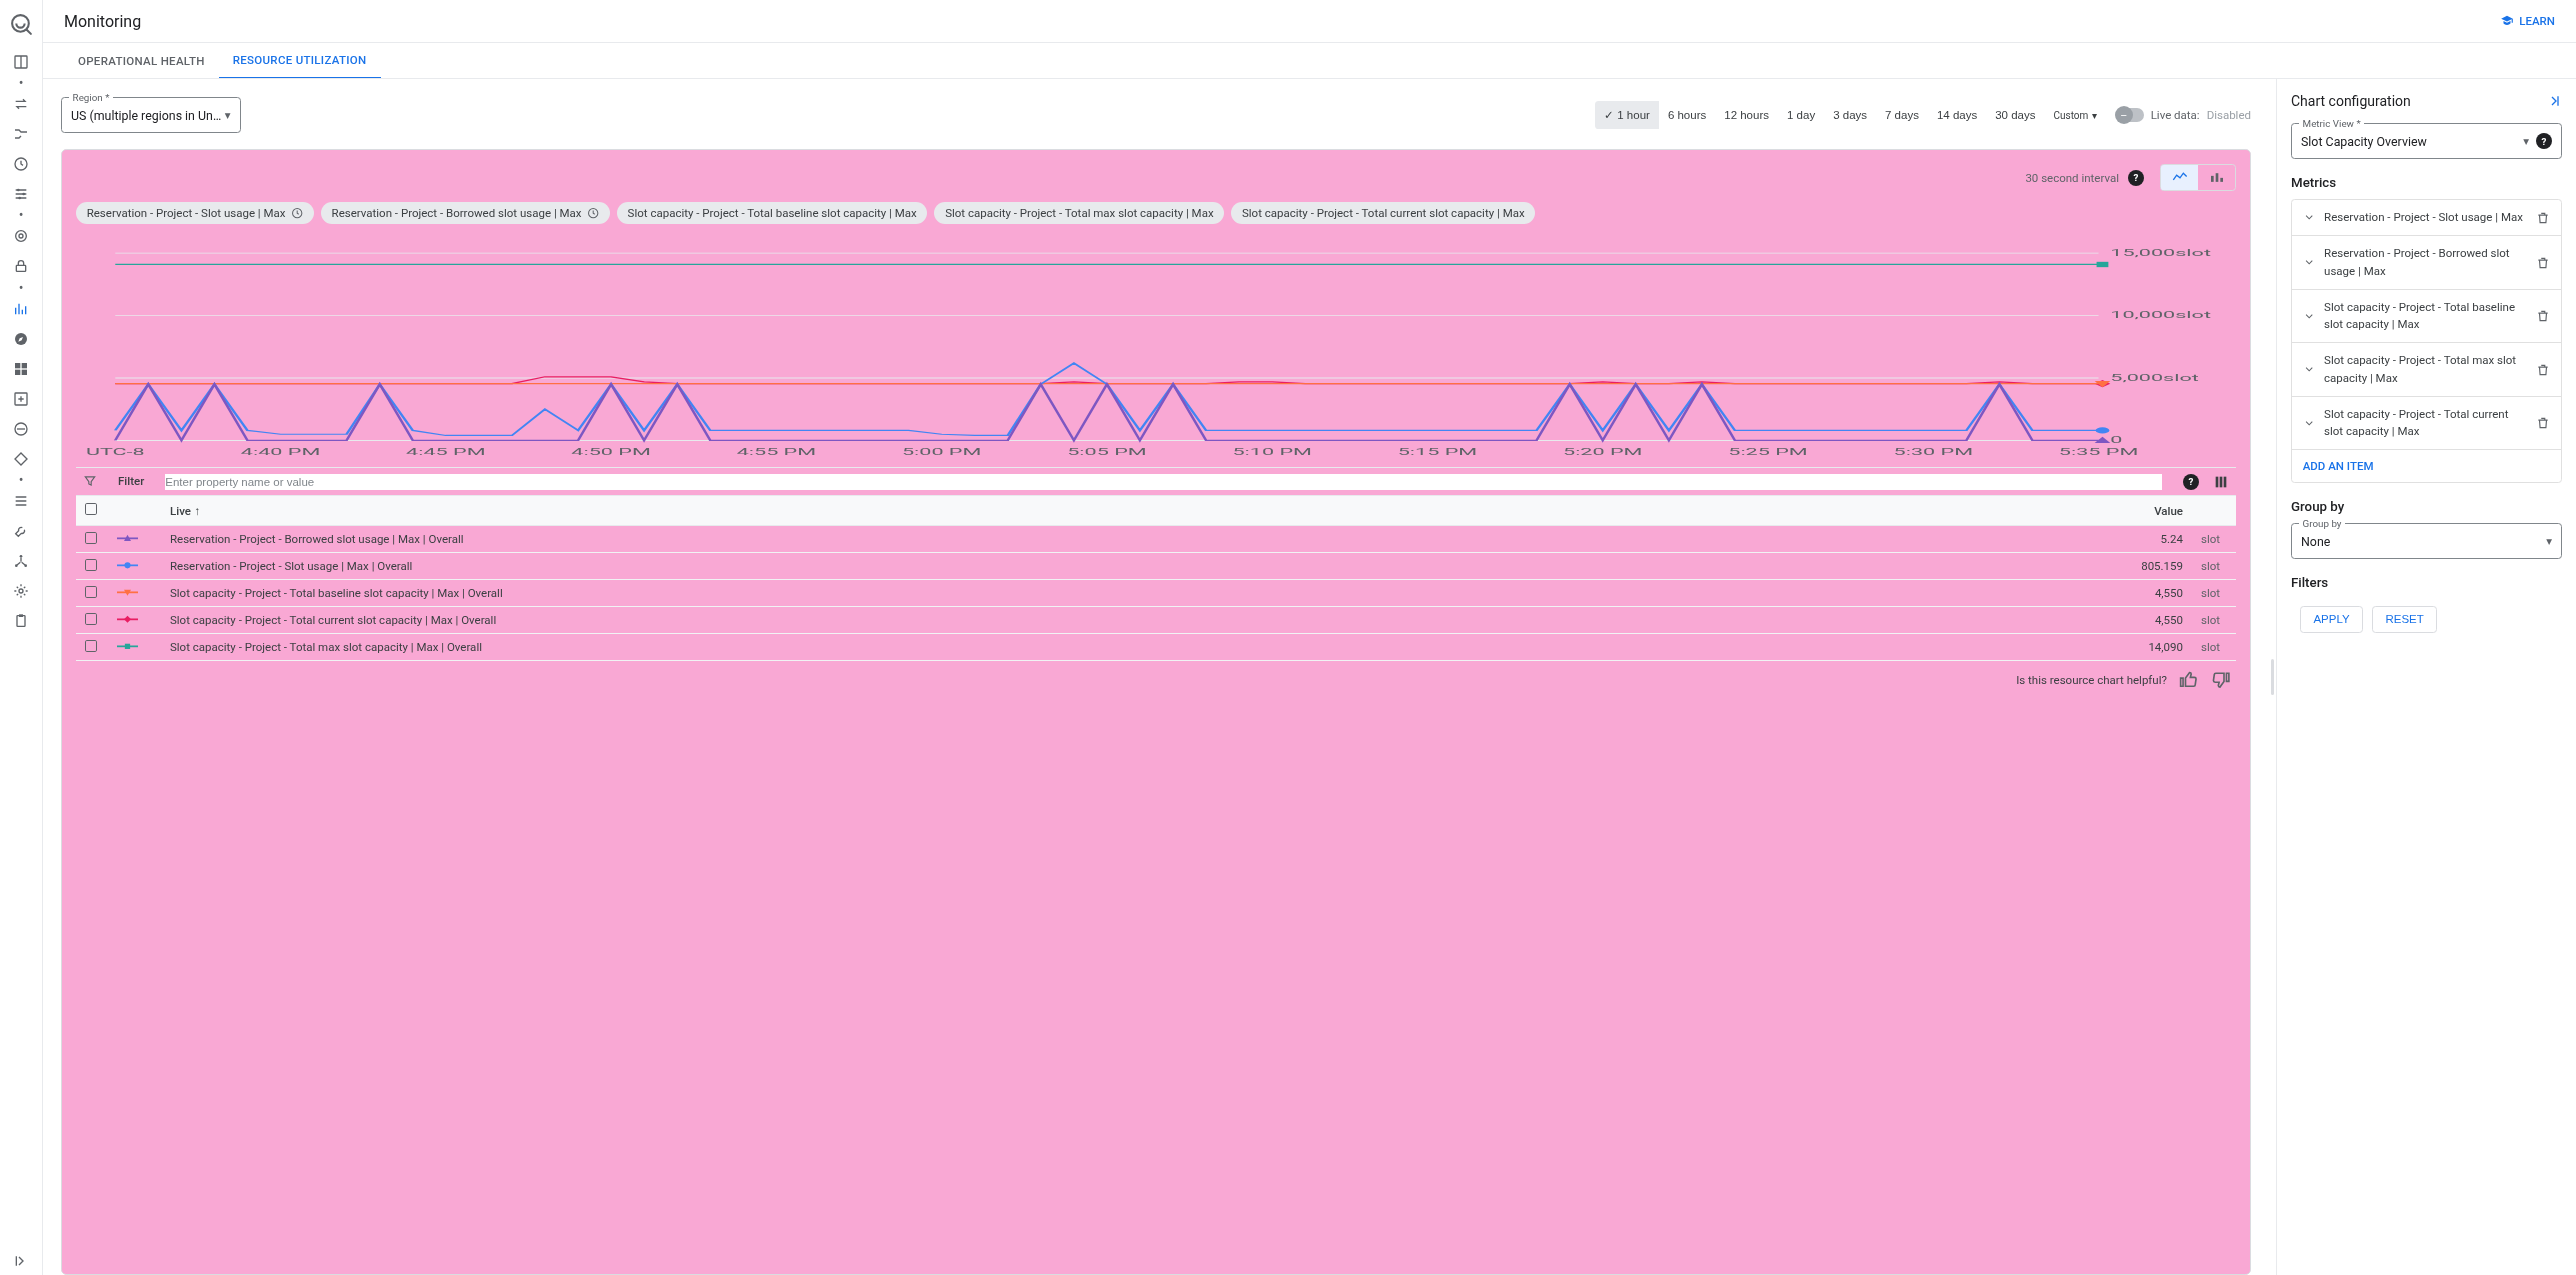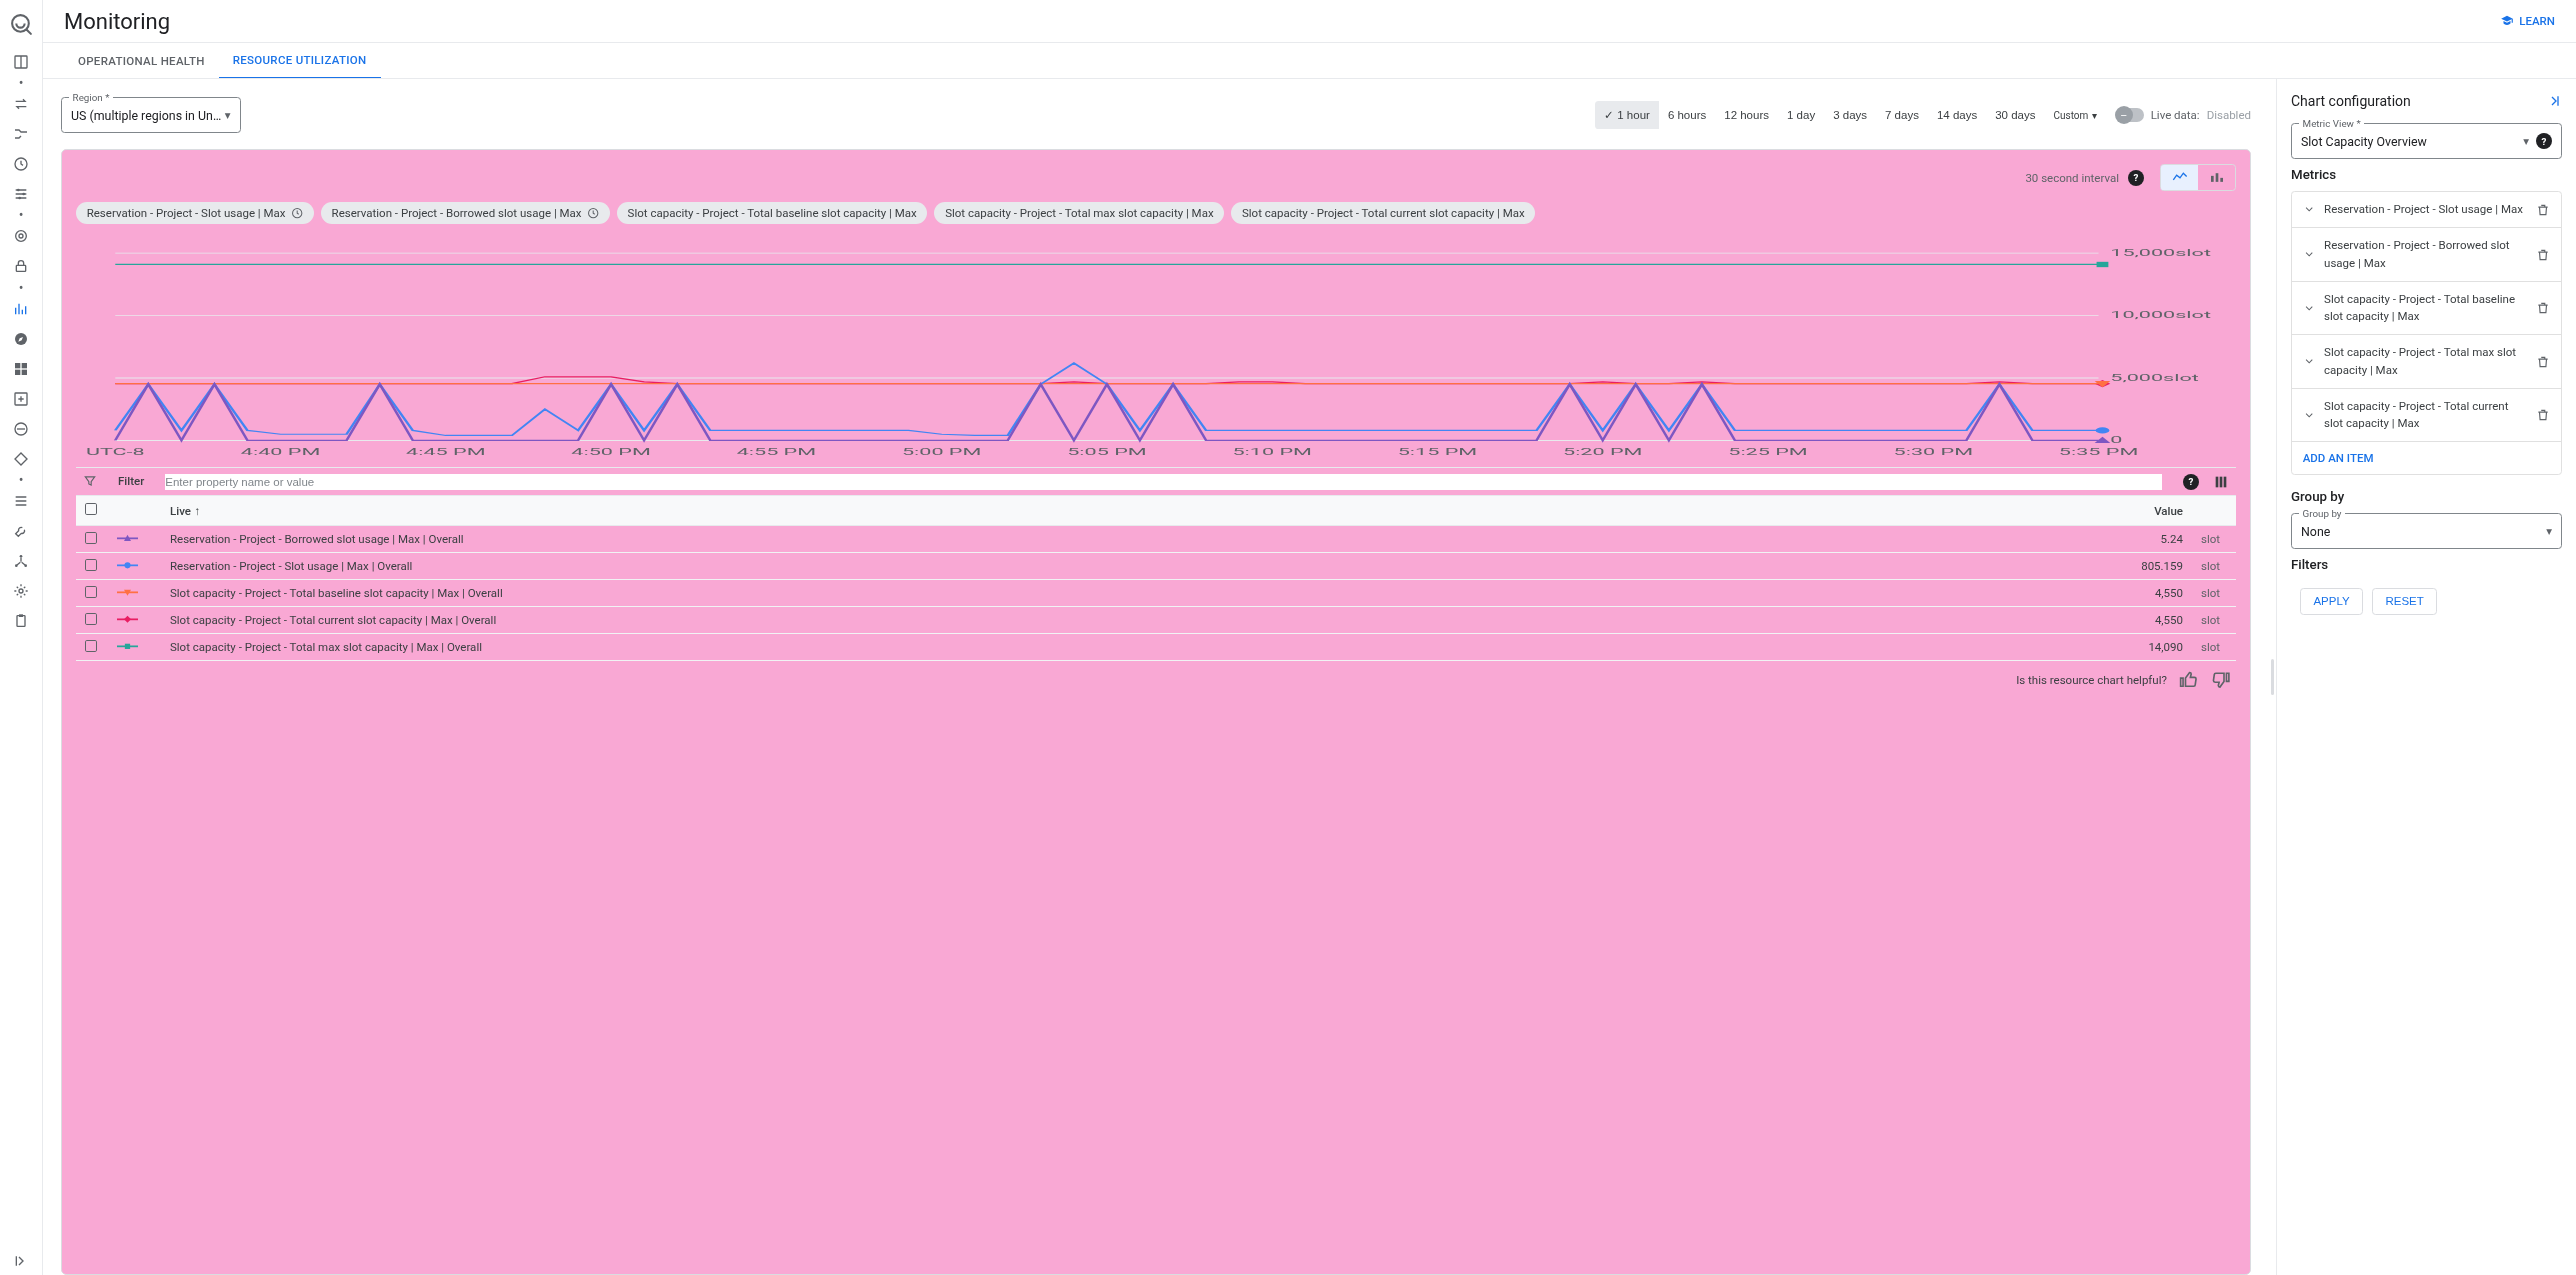--- a/index.html
+++ b/index.html
@@ -11,21 +11,21 @@
 .rail .logo { width: 28px; height: 28px; display: flex; align-items: center; justify-content: center; margin-bottom: 7px; }
 .rail .ico { width: 21px; height: 21px; display: flex; align-items: center; justify-content: center; color: #5f6368; cursor: pointer; border-radius: 3.6px; margin: 3.6px 0; }
 .rail .ico.active { color: #1a73e8; }
 .rail .dot { color: #5f6368; font-size: 14px; height: 10.7px; display:flex; align-items:center; }
 
 
 .main { flex: 1; display: flex; flex-direction: column; min-width: 0; }
 
 
 .header { height: 43px; border-bottom: 0.9px solid #e8eaed; display: flex; align-items: center; padding: 0 21px; justify-content: space-between; }
-.header-title { font-size: 22px; color: #202124; font-weight: 400; }
+.header-title { font-size: 16px; color: #202124; font-weight: 400; }
 .learn { color: #1a73e8; font-size: 11.5px; font-weight: 500; display: flex; align-items: center; gap: 5.3px; cursor:pointer; }
 
 
 .tabs { height: 36px; border-bottom: 0.9px solid #e8eaed; display: flex; align-items: stretch; padding: 0 21px; }
 .tab { display: flex; align-items: center; padding: 0 14px; font-size: 11.5px; font-weight: 500; letter-spacing: 0.3px; color: #5f6368; cursor: pointer; text-transform: uppercase; }
 .tab.active { color: #1a73e8; border-bottom: 1.8px solid #1a73e8; }
 
 
 .body { flex: 1; display: flex; min-height: 0; }
 .content { flex: 1; padding: 18px 18px 0 18px; display: flex; flex-direction: column; min-width: 0; overflow: hidden; position: relative; }
@@ -95,21 +95,21 @@
 
 .feedback { display: flex; justify-content: flex-end; align-items: center; gap: 12.4px; padding: 9px 5.3px 0; }
 .feedback-text { font-size: 11.5px; color: #3c4043; }
 .fb-ico { color: #5f6368; cursor: pointer; }
 
 
 .panel-head { display: flex; align-items: center; justify-content: space-between; margin-bottom: 14px; }
 .panel-title { font-size: 14px; color: #202124; }
 .panel-collapse { color: #1a73e8; cursor: pointer; }
 
-.section-title { font-size: 13.3px; font-weight: 500; margin: 8px 0 9px; color: #202124; }
+.section-title { font-size: 13.3px; font-weight: 500; margin: 16px 0 9px; color: #202124; }
 .metric-card { border: 0.9px solid #e0e0e0; border-radius: 3.6px; overflow: hidden; margin-bottom: 14px; }
 .metric-item { display: flex; align-items: center; padding: 9px 10.7px; border-bottom: 0.9px solid #e0e0e0; gap: 9px; }
 .metric-item:last-child { border-bottom: none; }
 .metric-expand { cursor: pointer; color: #5f6368; }
 .metric-name { flex: 1; font-size: 11.5px; color: #3c4043; line-height: 1.5; }
 .metric-trash { color: #5f6368; cursor: pointer; }
 
 .add-link { color: #1a73e8; font-size: 11.5px; font-weight: 500; cursor: pointer; padding: 9px 10.7px; display:block; }
 
 .config-field { border: 0.9px solid #80868b; border-radius: 3.6px; height: 36px; display: flex; align-items: center; padding: 0 9px; position: relative; margin-bottom: 7px; }

